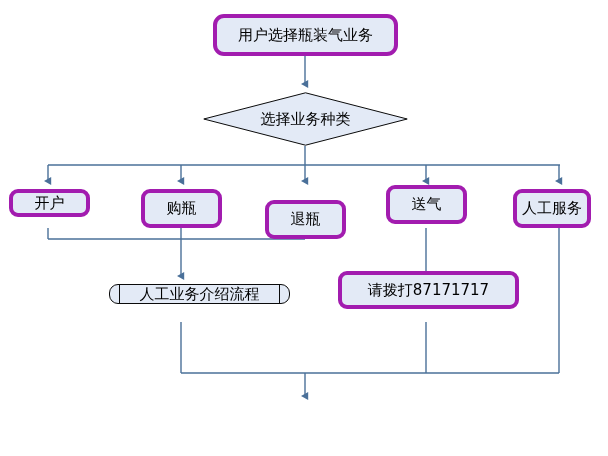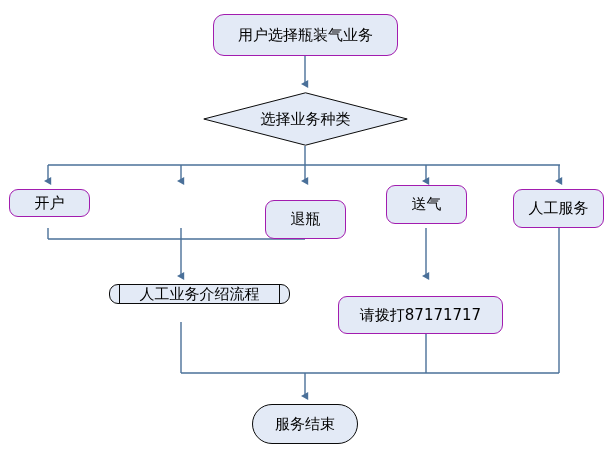--- a/index.html
+++ b/index.html
@@ -18,21 +18,21 @@
     display:flex;align-items:center;justify-content:center;
     color:#000000;
     text-align:center;
     white-space:nowrap;
     line-height:1;
   }
 
   
   .rrect{
     background:#e3eaf6;
-    border:1px solid #a21caf;
+    border:4px solid #a21caf;
     border-radius:9px;
   }
   .rrect-start{border-radius:11px;}
 
   
   .stadium{
     background:#e3eaf6;
     border:1px solid #0a0a0a;
     border-radius:999px;
   }
@@ -110,40 +110,40 @@
     <svg width="205" height="54" viewBox="0 0 205 54">
       <polygon points="102.5,0.8 204.2,27 102.5,53.2 0.8,27" fill="#e3eaf6" stroke="#0a0a0a" stroke-width="1"></polygon>
     </svg>
     <span class="dlabel">选择业务种类</span>
   </div>
 
   <div class="node rrect f15" style="left:9px;top:189px;width:81px;height:28px;">
     <span>开户</span>
   </div>
 
+  <div class="node rrect f15" style="left:141px;top:189px;width:81px;height:39px;">
+    <span>购瓶</span>
+  </div>
 
   <div class="node rrect f15" style="left:265px;top:189px;width:81px;height:39px;margin-top:11px;">
     <span>退瓶</span>
   </div>
 
   <div class="node rrect f15" style="left:386px;top:185px;width:81px;height:39px;">
     <span>送气</span>
   </div>
 
-  <div class="node rrect f15" style="left:513px;top:189px;width:91px;height:39px;">
+  <div class="node rrect f15" style="left:513px;top:189px;width:78px;height:39px;">
     <span>人工服务</span>
   </div>
 
   <div class="node preproc f15" style="left:93px;top:284px;width:181px;height:20px;margin-left:16px;">
     <span class="bar bar-l"></span>
     <span class="bar bar-r"></span>
     <span class="plabel">人工业务介绍流程</span>
   </div>
 
-  <div class="node rrect f15" style="left:338px;top:296px;width:165px;height:38px;">
+  <div class="node rrect f15" style="left:338px;top:271px;width:181px;height:38px;">
     <span>请拨打87171717</span>
   </div>
 
-  <div class="node stadium f15" style="left:252px;top:404px;width:106px;height:40px;">
-    <span>服务结束</span>
-  </div>
 
 </div>
 
 </body></html>

